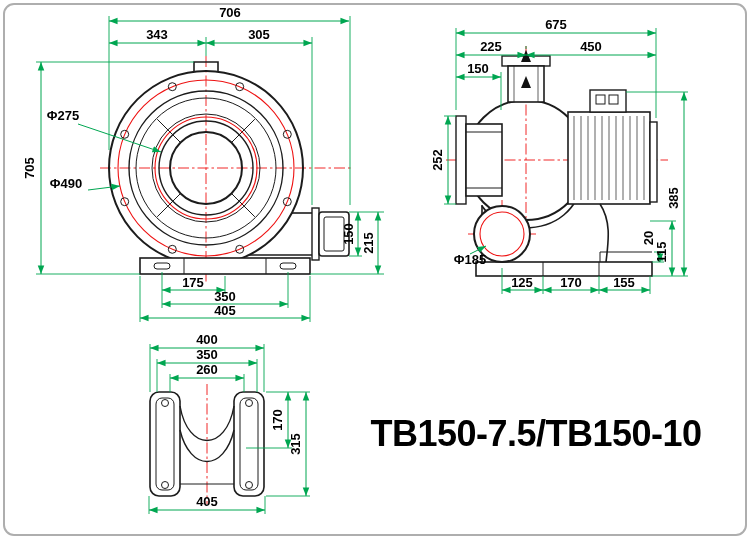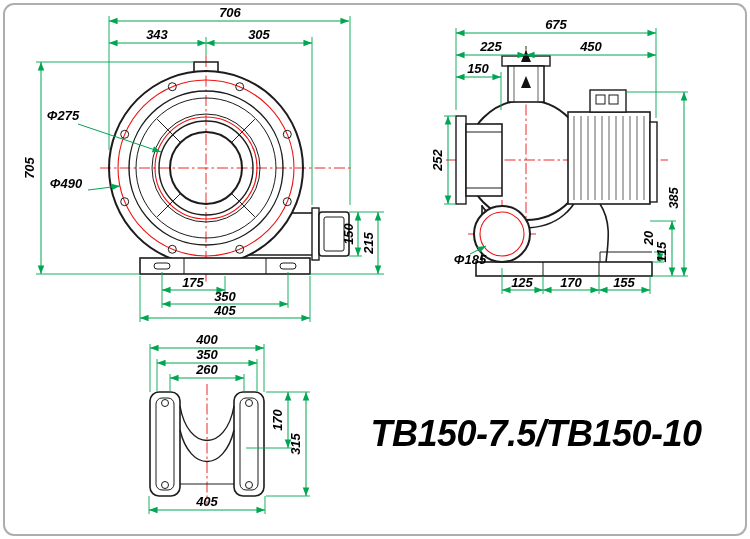--- a/index.html
+++ b/index.html
@@ -1,17 +1,17 @@
 <!DOCTYPE html>
 <html><head>
 <meta charset="utf-8">
 <style>
   html,body{margin:0;padding:0;background:#ffffff;}
   .stage{position:relative;width:750px;height:539px;background:#ffffff;overflow:hidden;
-         font-family:"Liberation Sans","DejaVu Sans",sans-serif;font-style:italic;}
+         font-family:"Liberation Sans","DejaVu Sans",sans-serif;}
   svg{display:block;}
   svg text{font-family:"Liberation Sans","DejaVu Sans",sans-serif;font-weight:bold;font-size:13px;fill:#000;}
   svg text.title{font-size:36px;letter-spacing:-0.5px;}
   .dline{stroke:#00a651;stroke-width:1;fill:none;}
   .ext{stroke:#00a651;stroke-width:0.9;fill:none;}
   .cl{stroke:#ee1111;stroke-width:0.9;fill:none;stroke-dasharray:11 3 2.5 3;}
   .o2{stroke:#1c1c1c;stroke-width:2;fill:none;}
   .o16{stroke:#1c1c1c;stroke-width:1.6;fill:none;}
   .o14{stroke:#1c1c1c;stroke-width:1.4;fill:none;}
   .o1{stroke:#1c1c1c;stroke-width:1;fill:none;}

